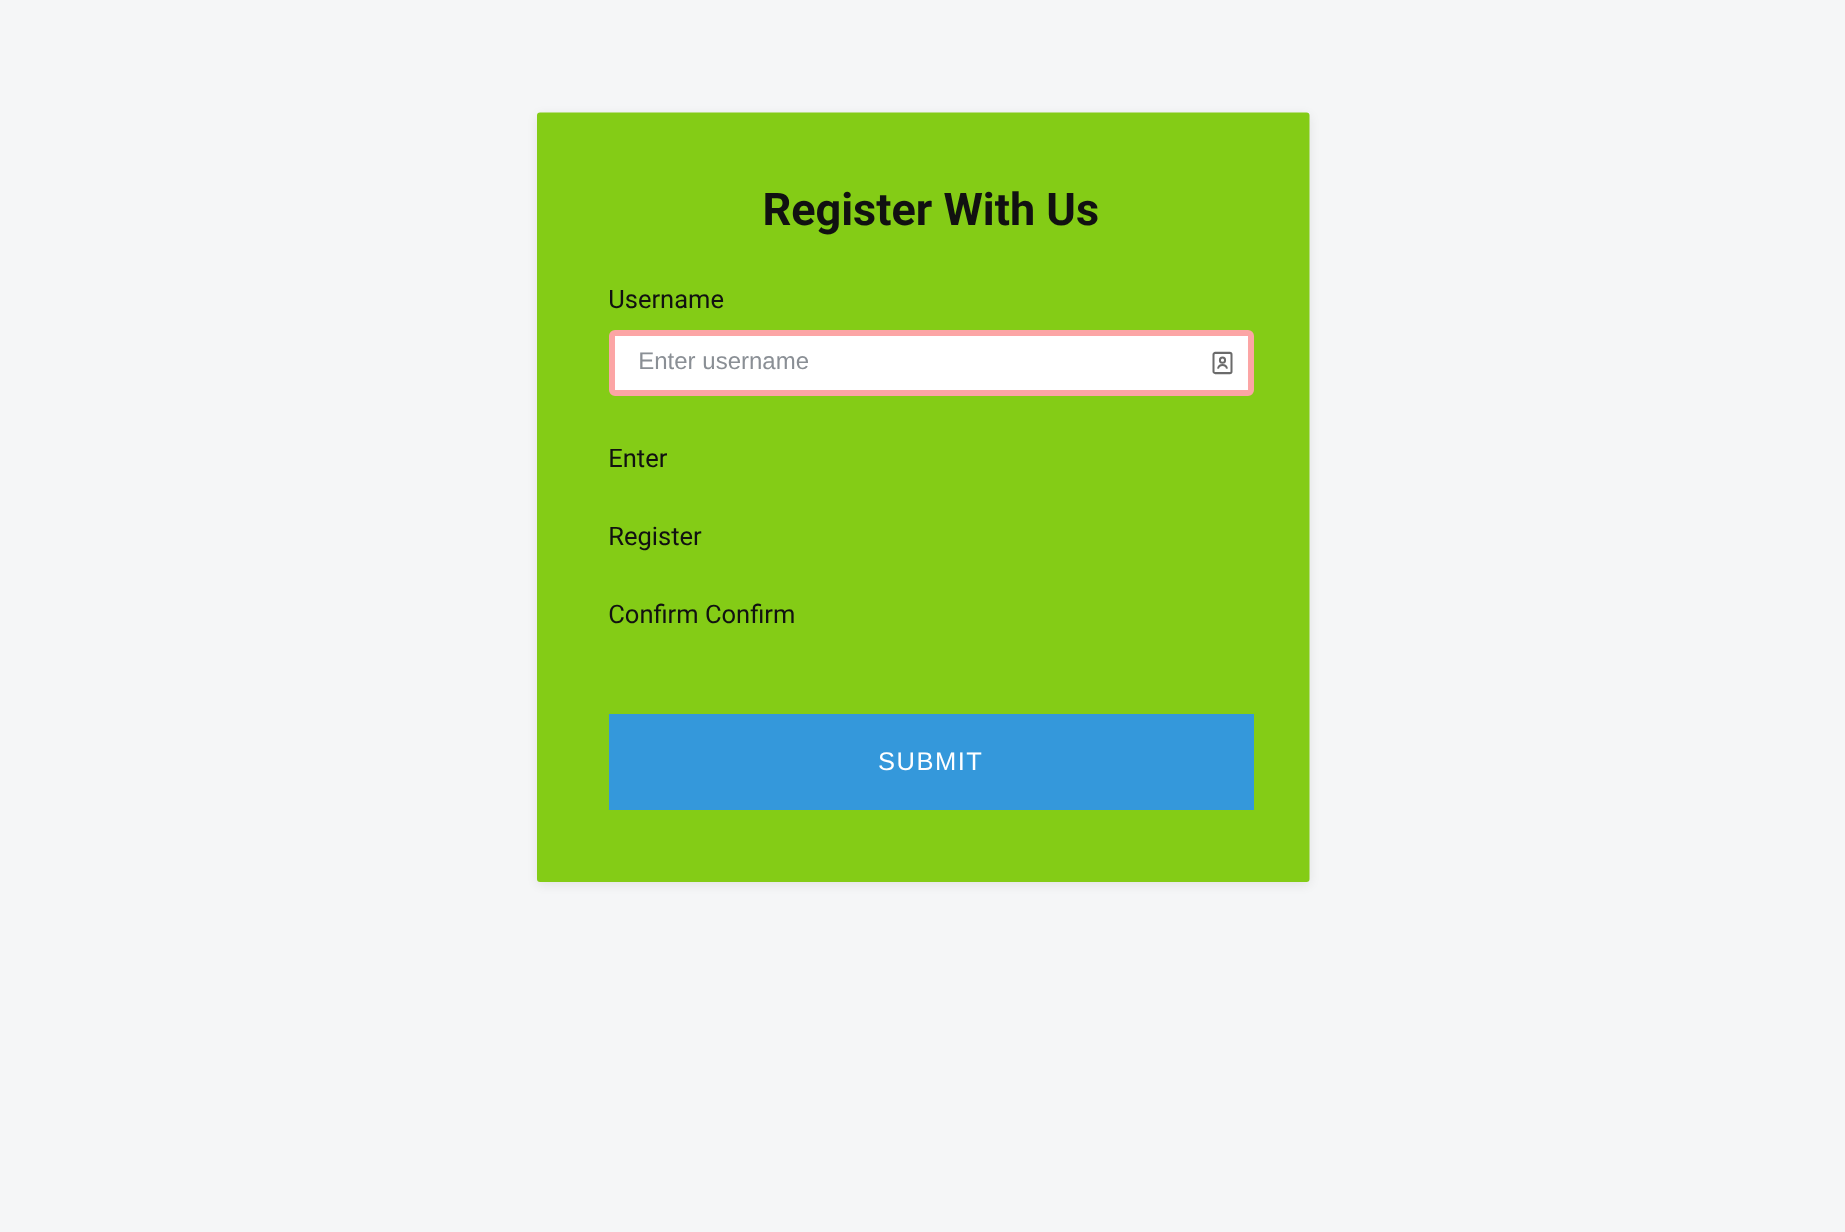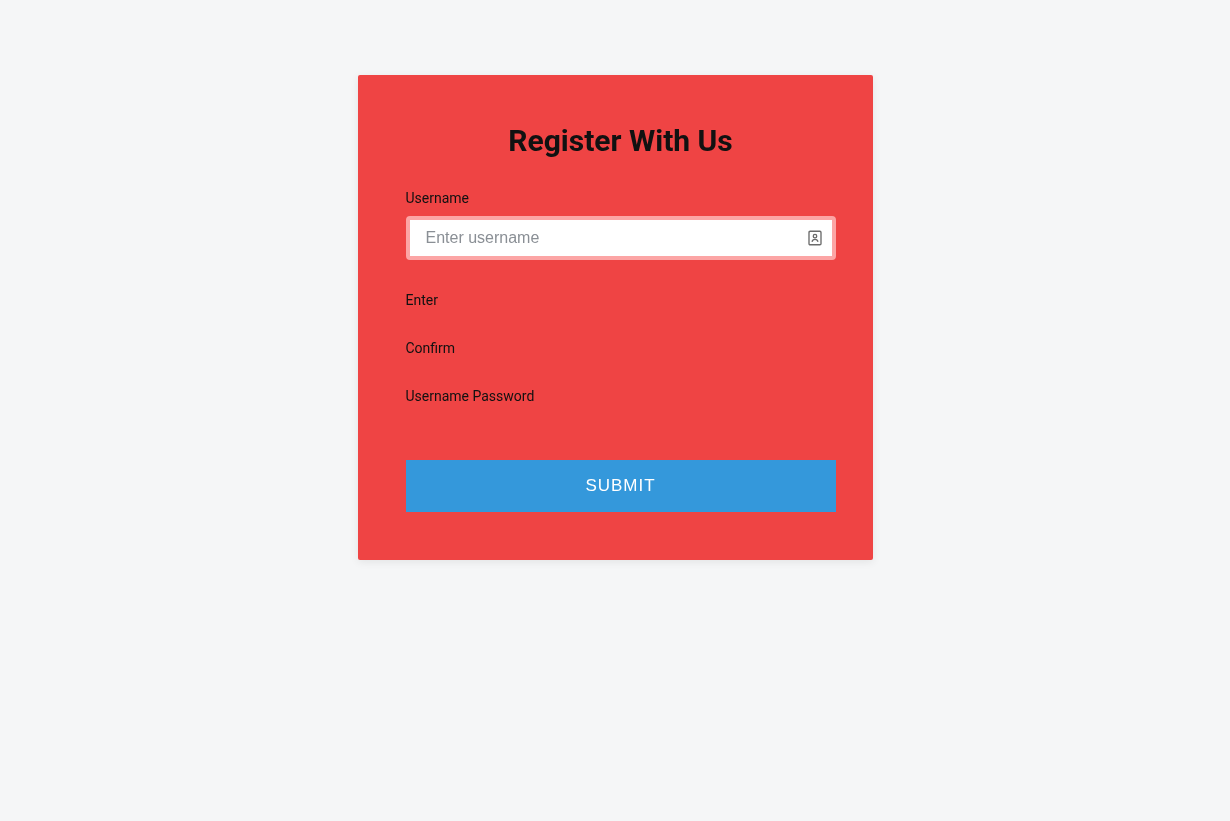--- a/index.html
+++ b/index.html
@@ -11,39 +11,39 @@
       font-family: -apple-system, BlinkMacSystemFont, "Segoe UI", Roboto, "Helvetica Neue", Arial, sans-serif;
       background-color: #f5f6f7;
       width: 1230px;
       height: 821px;
       display: flex;
       justify-content: center;
       align-items: flex-start;
       padding-top: 75px;
     }
     .card {
-      background-color: #ef4444;
+      background-color: #84cc16;
       width: 515px;
       padding: 48px 37px 48px 48px;
       box-shadow: 0 2px 8px rgba(0,0,0,0.08);
       border-radius: 2px;
     }
     .title {
       font-size: 30px;
       font-weight: 700;
       color: #111;
       text-align: center;
       margin-bottom: 32px;
     }
     .form-group {
       margin-bottom: 32px;
     }
     .form-label {
       display: block;
-      font-size: 14px;
+      font-size: 17px;
       color: #111;
       margin-bottom: 10px;
       font-weight: 400;
     }
     .input-wrapper {
       position: relative;
     }
     .form-input {
       width: 100%;
       height: 44px;
@@ -63,21 +63,21 @@
       right: 12px;
       top: 50%;
       transform: translateY(-50%);
       width: 18px;
       height: 18px;
       color: #6b6b6b;
       pointer-events: none;
     }
     .submit-btn {
       width: 100%;
-      height: 52px;
+      height: 64px;
       background-color: #3498db;
       color: #ffffff;
       font-size: 17px;
       font-weight: 500;
       letter-spacing: 1px;
       border: none;
       cursor: pointer;
       margin-top: 24px;
     }
   </style>
@@ -99,21 +99,21 @@
         </svg>
       </span>
     </div>
   </div>
 
   <div class="form-group">
     <label class="form-label">Enter</label>
   </div>
 
   <div class="form-group">
-    <label class="form-label">Confirm</label>
+    <label class="form-label">Register</label>
   </div>
 
   <div class="form-group">
-    <label class="form-label">Username Password</label>
+    <label class="form-label">Confirm Confirm</label>
   </div>
 
   <button class="submit-btn">SUBMIT</button>
 </div>
 
 </body></html>

